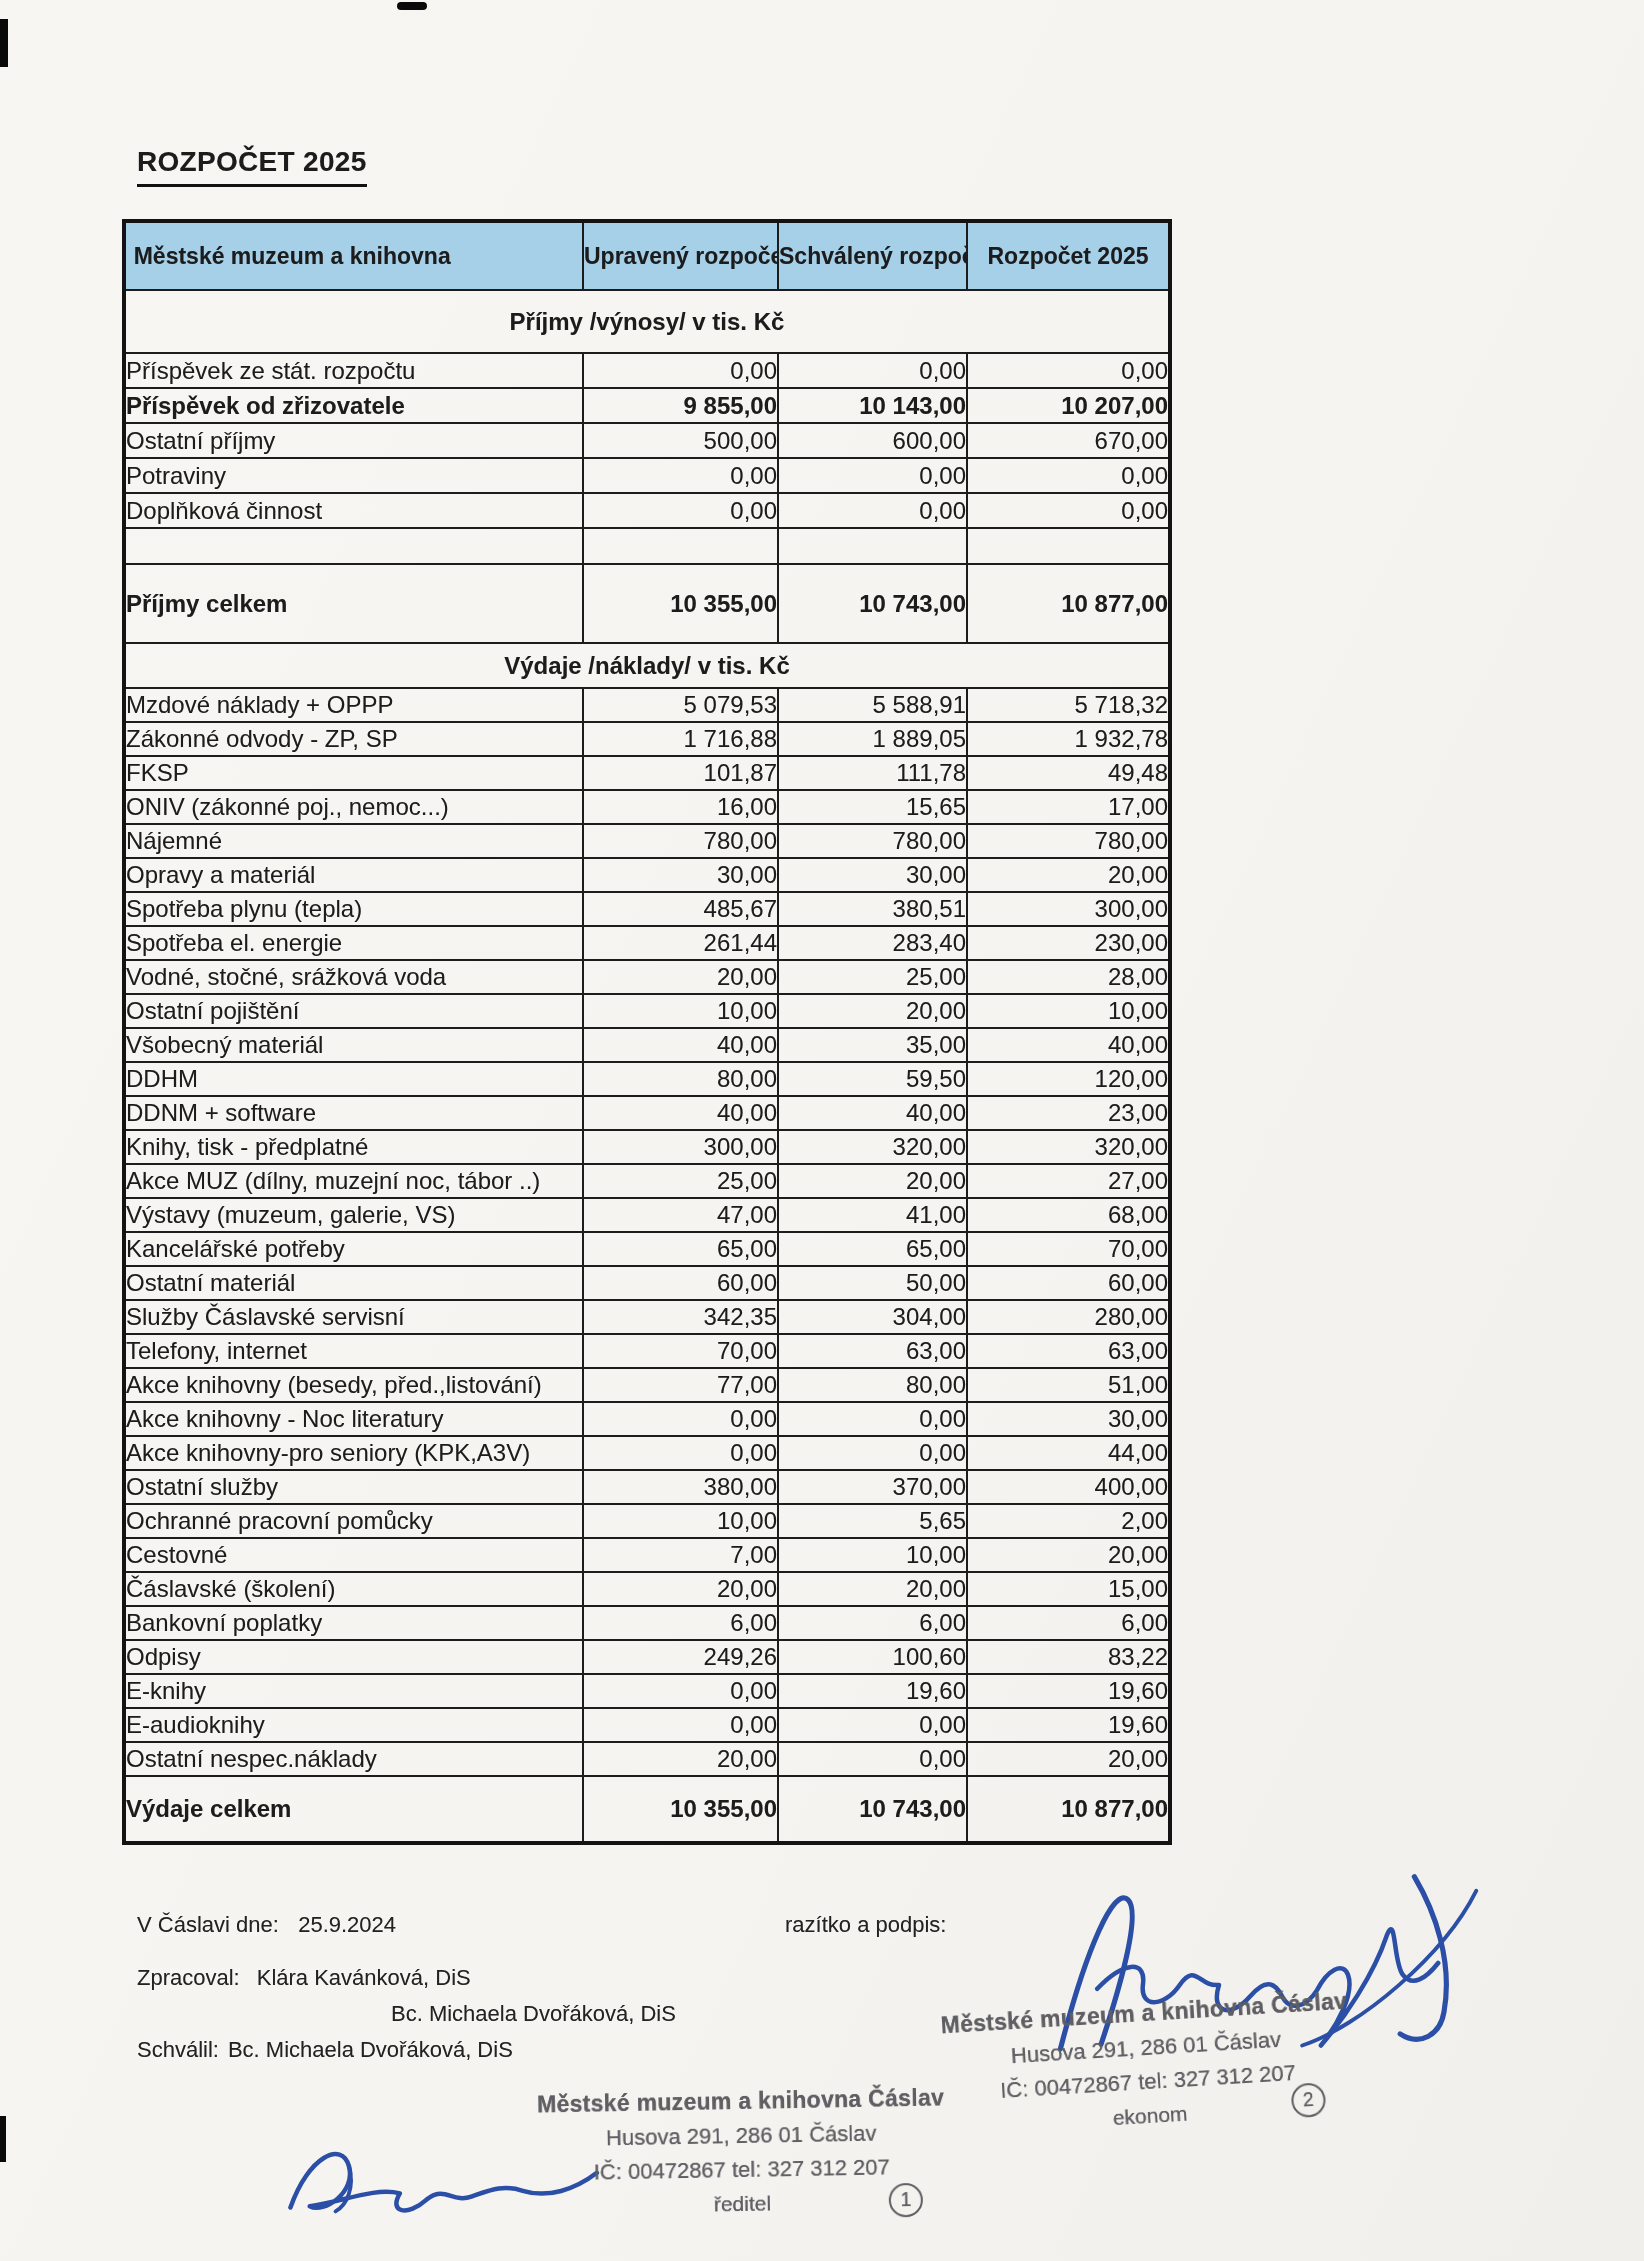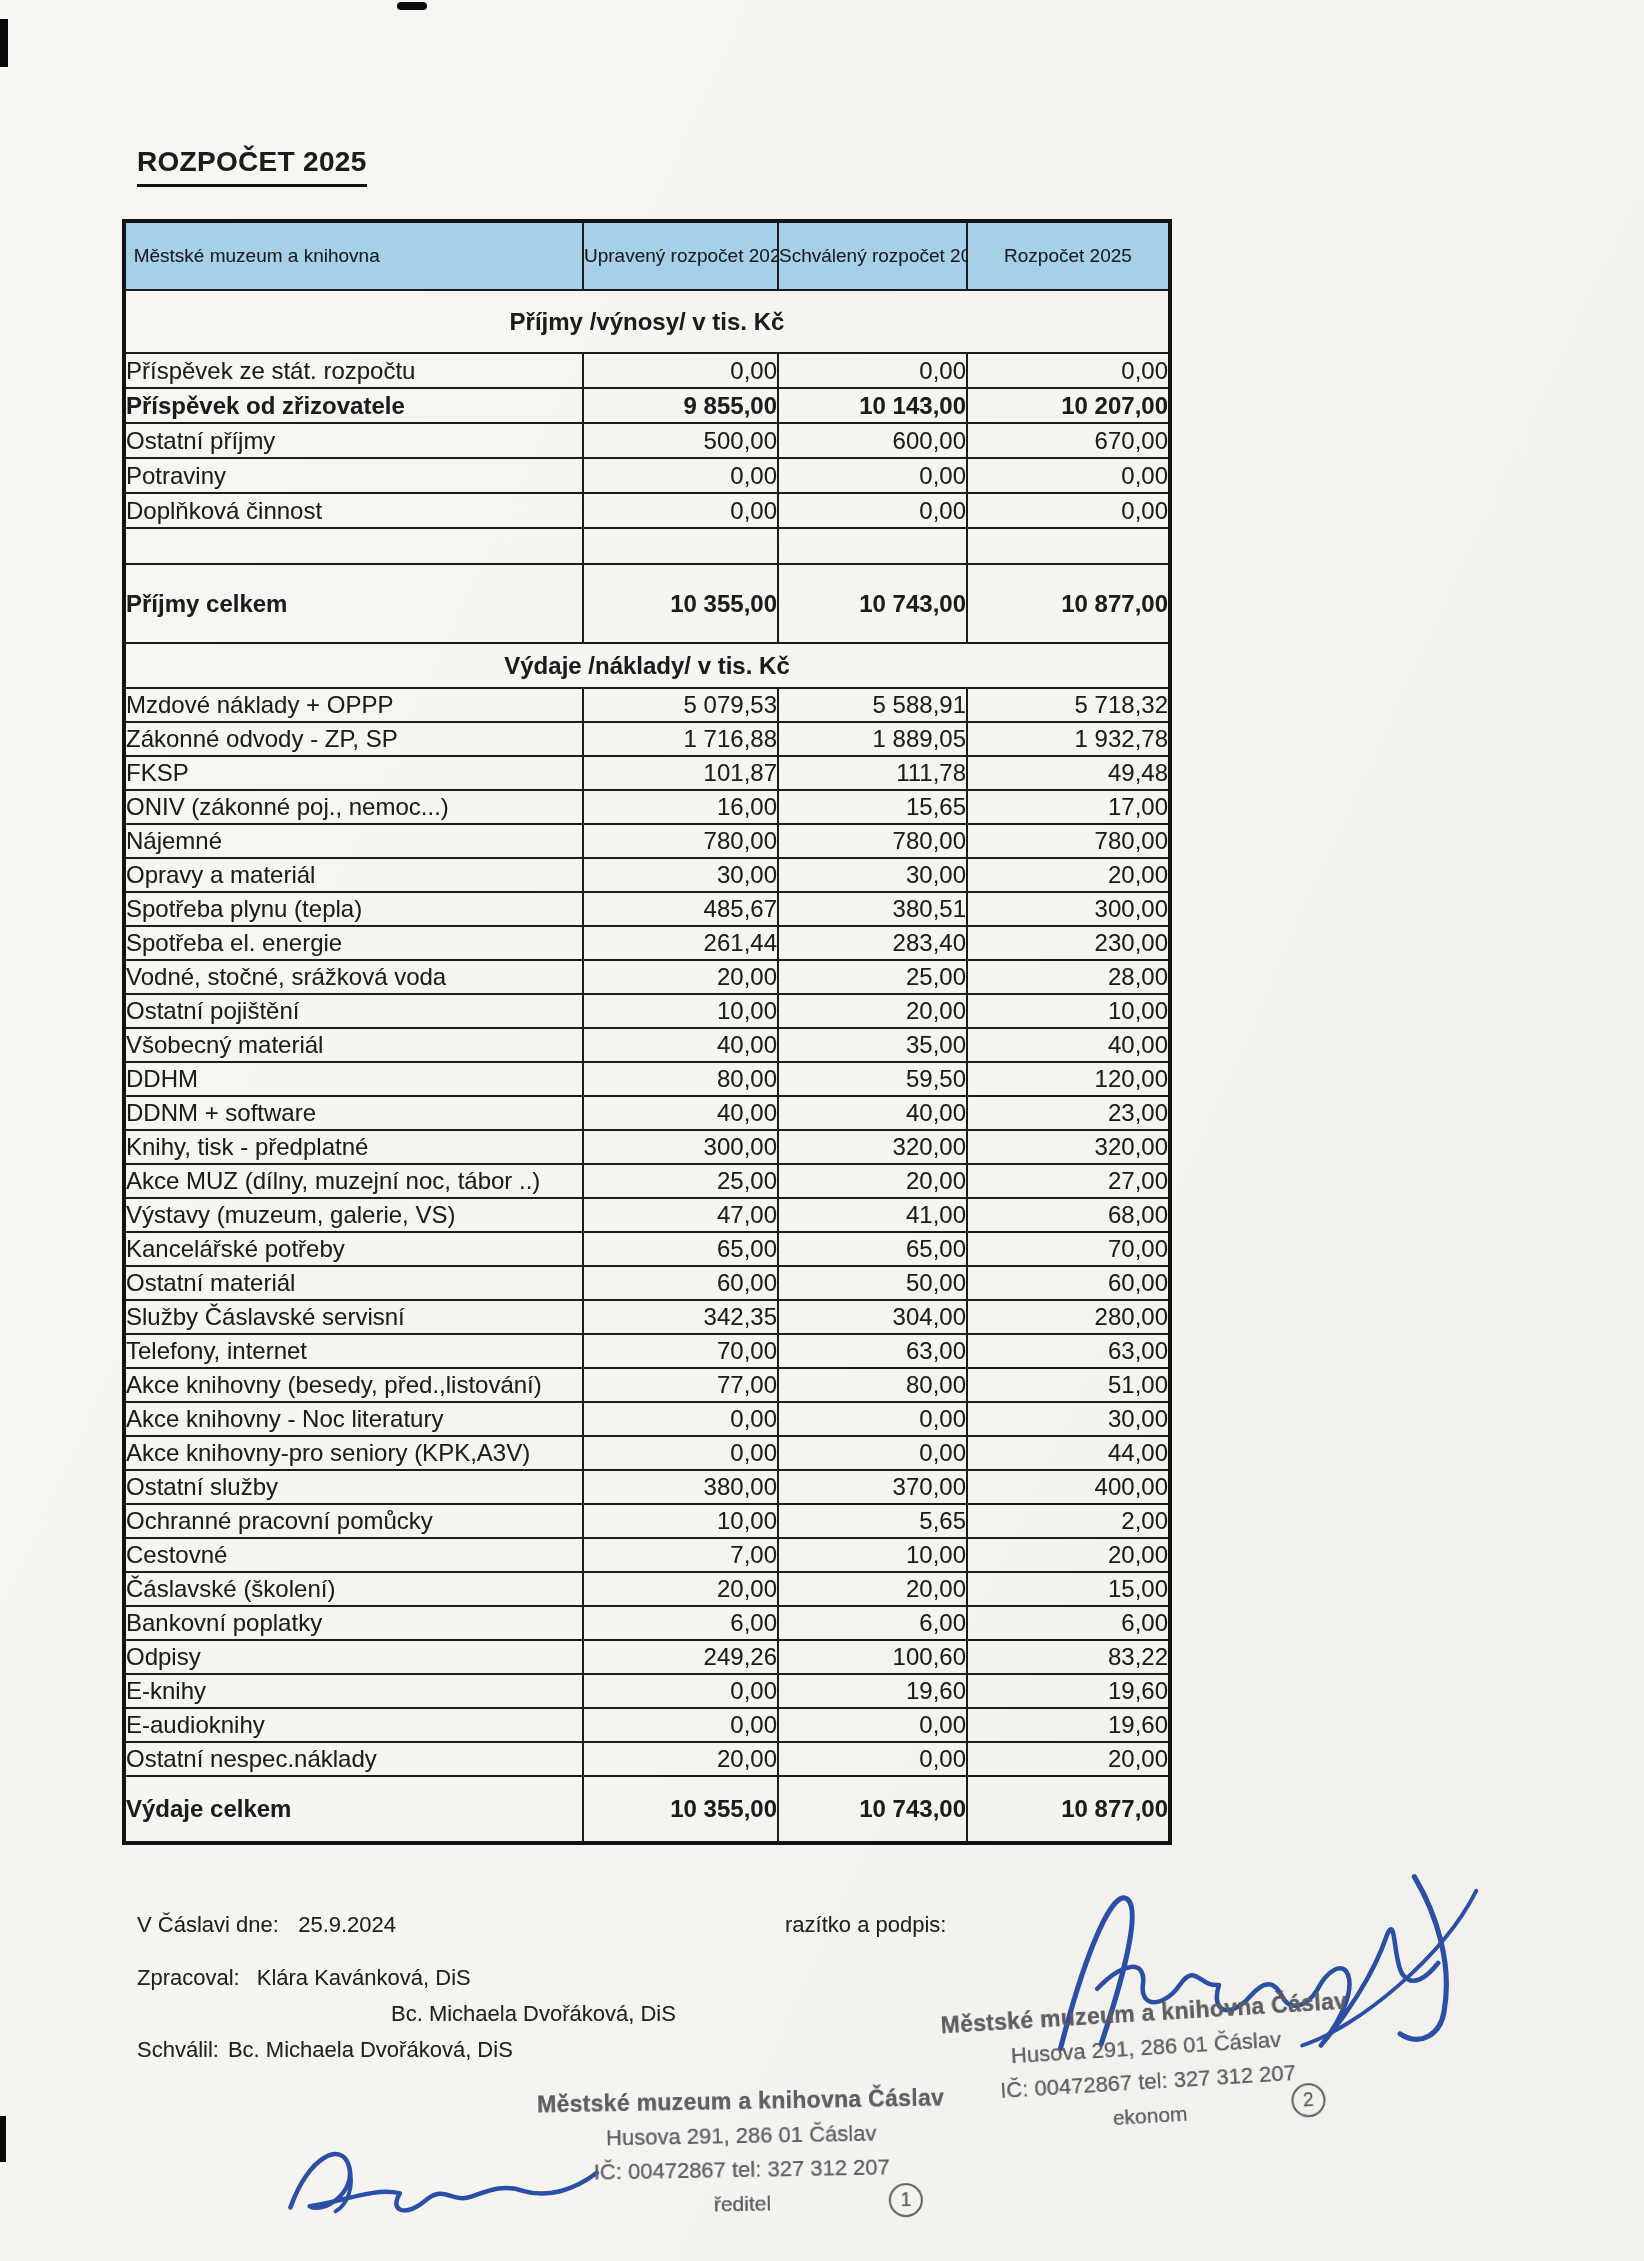--- a/index.html
+++ b/index.html
@@ -25,21 +25,21 @@
     position:absolute; left:122px; top:219px; width:1046px;
     border-collapse:collapse; table-layout:fixed;
     border:4.5px solid #131313;
   }
   table.budget td, table.budget th {
     border:2.6px solid #1c1c1c; padding:0; vertical-align:middle;
     font-size:24px; line-height:1.15; overflow:hidden; white-space:nowrap;
     text-shadow:0 0 0.6px rgba(0,0,0,.2);
   }
   tr.header-row { height:69px; }
-  tr.header-row th { background:#a6cfe8; font-weight:normal; font-size:19px; text-align:center; }
+  tr.header-row th { background:#a6cfe8; font-weight:bold; font-size:23px; text-align:center; }
   tr.header-row th.org { text-align:left; padding-left:7.7px; }
   tr.sec-heading td { font-weight:bold; text-align:center; }
   tr.sec-heading.s0 { height:63px; }
   tr.sec-heading.s1 { height:45px; }
   tr.data-row.s0 { height:35px; }
   tr.data-row.s1 { height:34px; }
   tr.empty-row { height:36px; }
   tr.total-row { font-weight:bold; }
   tr.total-row.s0 { height:79px; }
   tr.total-row.s1 { height:67px; }

